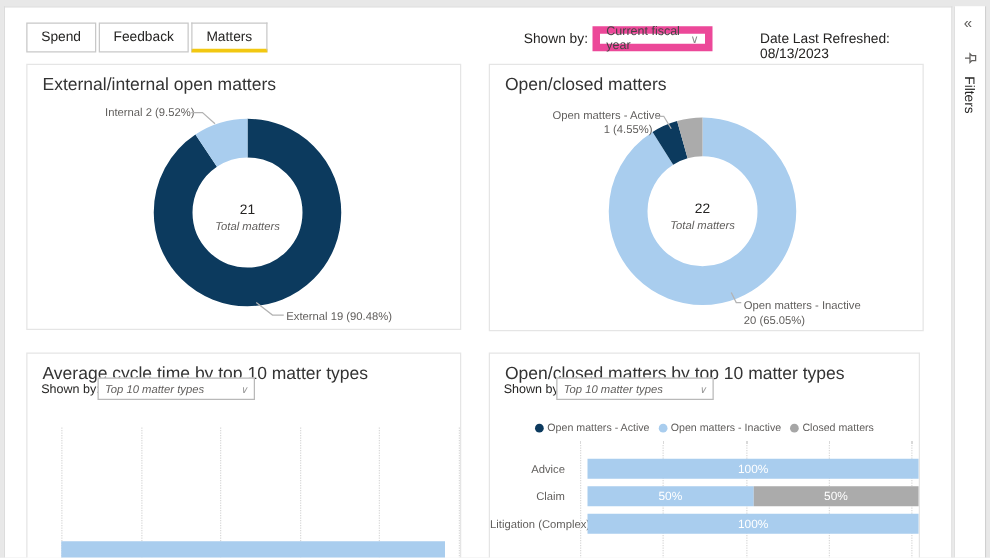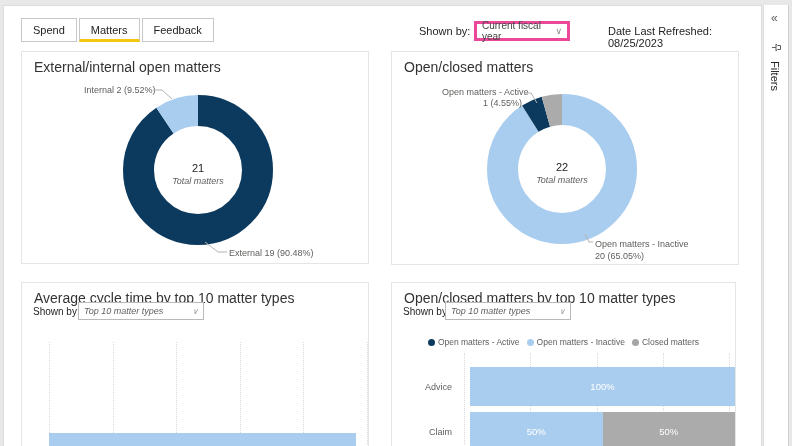--- a/index.html
+++ b/index.html
@@ -11,21 +11,21 @@
 
   
   .tabs { position:absolute; left:17px; top:12px; display:flex; gap:2px; }
   .tab { font-size:11px; color:#252423; background:#fff; border:1px solid #c8c8c8;
     padding:5px 11px 5px 11px; cursor:pointer; }
   .tab.selected { border-bottom:3px solid #f2c811; padding-bottom:3px; }
 
   
   .shownby-label { position:absolute; left:415px; top:19px; font-size:11px; color:#252423; }
   .hdr-dropdown { position:absolute; left:470px; top:15px; width:96px; height:20px;
-    border:3px solid #ec4899; background:#fff; font-size:10px; color:#444;
+    border:6px solid #ec4899; background:#fff; font-size:10px; color:#444;
     display:flex; align-items:center; padding:0 5px; cursor:pointer; }
   .hdr-dropdown .chev { margin-left:auto; color:#888; font-size:9px; }
   .date-refreshed { position:absolute; left:604px; top:19px; font-size:11px; color:#252423; }
 
   
   .filters-pane { position:absolute; left:763px; top:5px; width:26px; height:441px;
     background:#fff; border-left:1px solid #e0e0e0; border-right:1px solid #d0d0d0; }
   .fp-collapse { position:absolute; left:7px; top:6px; font-size:12px; color:#605e5c; cursor:pointer; }
   .fp-pin { position:absolute; left:7px; top:34px; cursor:pointer; }
   .fp-title { position:absolute; left:5px; top:56px; writing-mode:vertical-rl;
@@ -68,41 +68,41 @@
   
   .legend { position:absolute; left:0; top:54px; width:100%; display:flex;
     justify-content:center; gap:7px; font-size:8.5px; color:#605e5c; }
   .legend-item { display:flex; align-items:center; gap:3px; }
   .legend-dot { width:7px; height:7px; border-radius:50%; }
   #card4 .gridline { top:70px; }
   .rows { position:absolute; left:0; top:84px; width:100%; }
   .bar-row { display:flex; align-items:center; margin-bottom:6px;gap:12px; }
   .bar-cat { width:66px; text-align:right; padding-right:6px; font-size:9px;
     color:#605e5c; white-space:nowrap; }
-  .bar-track { width:265px; height:39px; display:flex; }
+  .bar-track { width:265px; height:16px; display:flex; }
   .bar-seg { height:100%; display:flex; align-items:center; justify-content:center;
     color:#fff; font-size:9.5px; cursor:pointer; }
 </style>
 </head>
 <body>
 
 <div class="canvas">
 
   <div class="tabs">
     <div class="tab">Spend</div>
+    <div class="tab">Feedback</div>
     <div class="tab selected">Matters</div>
-    <div class="tab">Feedback</div>
   </div>
 
   <div class="shownby-label">Shown by:</div>
   <div class="hdr-dropdown">
     <span>Current fiscal year</span>
     <span class="chev">∨</span>
   </div>
-  <div class="date-refreshed">Date Last Refreshed: 08/25/2023</div>
+  <div class="date-refreshed">Date Last Refreshed: 08/13/2023</div>
 
   <div class="card" id="card1">
     <div class="card-title">External/internal open matters</div>
     <svg id="donut1" class="donut-svg" width="160" height="160" viewBox="0 0 160 160">
         <circle cx="80" cy="80" r="59.5" fill="none" stroke="#0c3a5e" stroke-width="31" stroke-dasharray="338.2590509231973 373.84952577718536" stroke-dashoffset="0" transform="rotate(-90 80 80)"></circle>
         <circle cx="80" cy="80" r="59.5" fill="none" stroke="#a9cdee" stroke-width="31" stroke-dasharray="35.59047485398804 373.84952577718536" stroke-dashoffset="-338.2590509231973" transform="rotate(-90 80 80)"></circle>
       </svg>
     <div class="donut-center" id="center1">
       <div class="val">21</div>
       <div class="lbl">Total matters</div>

